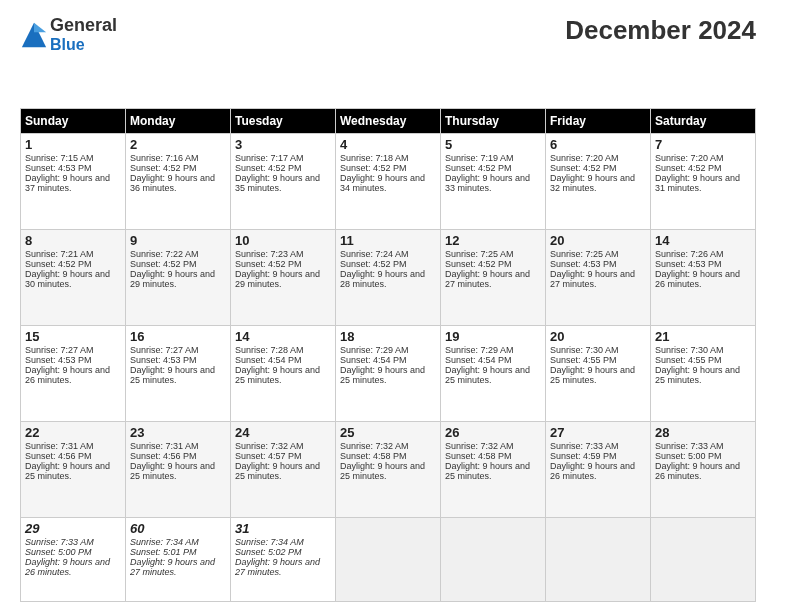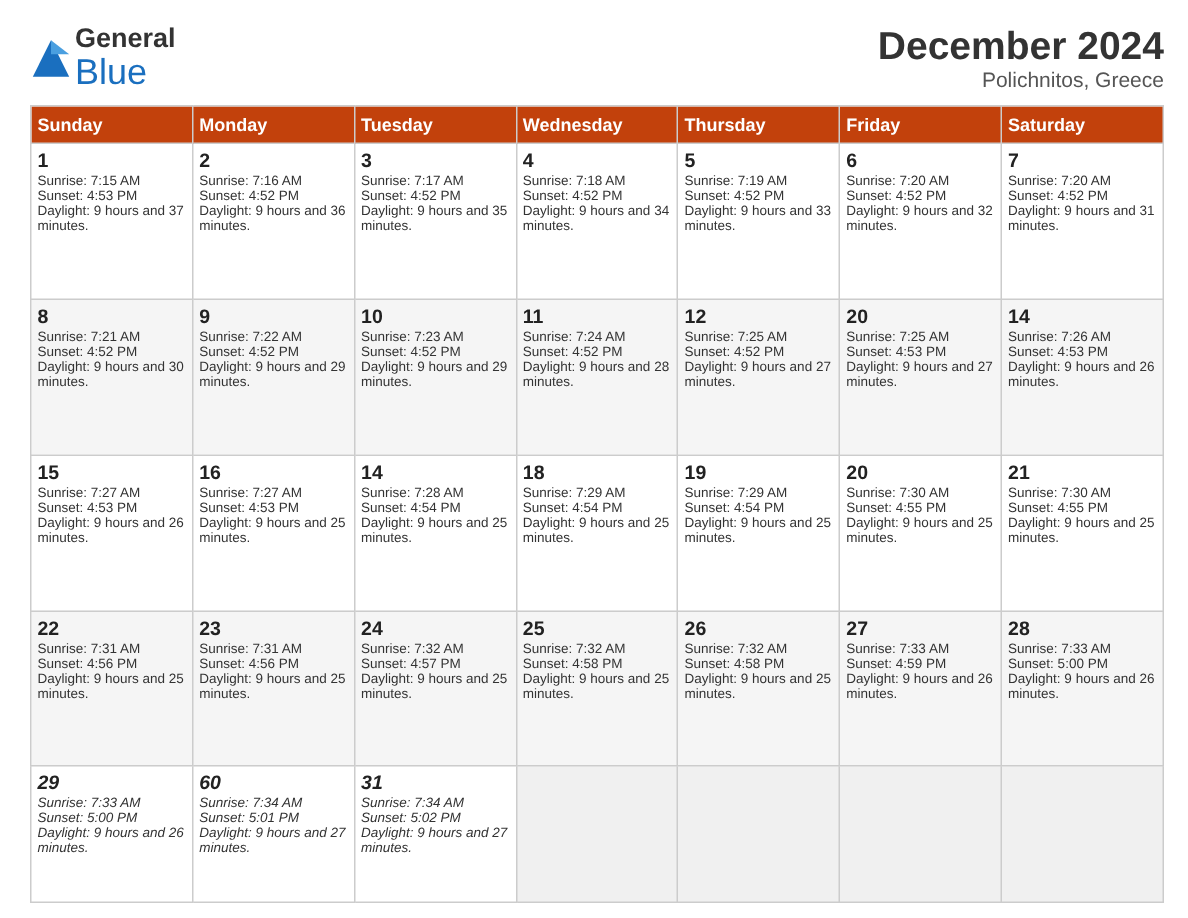--- a/index.html
+++ b/index.html
@@ -6,23 +6,24 @@
     body {
       font-family: Arial, sans-serif;
       background: #fff;
       width: 792px;
       height: 612px;
       overflow: hidden;
     }
     .page {
       width: 792px;
       height: 612px;
-      padding: 16px 16px 10px 20px;
+      padding: 16px 36px 10px 20px;
       display: flex;
       flex-direction: column;
+      gap: 47px;
     }
     .header {
       display: flex;
       justify-content: space-between;
       align-items: flex-start;
       margin-bottom: 8px;
     }
     .logo {
       display: flex;
       align-items: center;
@@ -31,22 +32,22 @@
       display: flex;
       flex-direction: column;
       line-height: 1.1;
     }
     .logo-general {
       font-size: 18px;
       font-weight: bold;
       color: #333;
     }
     .logo-blue {
-      font-size: 24px;
-      font-weight: normal;
+      font-size: 16px;
+      font-weight: bold;
       color: #1a6fbf;
     }
     .logo-icon {
       width: 28px;
       height: 28px;
       margin-right: 2px;
     }
     .title-block {
       text-align: right;
     }
@@ -60,21 +61,21 @@
       font-size: 14px;
       color: #555;
     }
     .calendar {
       flex: 1;
       border-collapse: collapse;
       width: 100%;
       table-layout: fixed;
     }
     .calendar th {
-      background: #c2410c;
+      background: #000000;
       color: #fff;
       font-size: 12px;
       font-weight: bold;
       padding: 5px 4px;
       text-align: left;
       border: 1px solid #ccc;
     }
     .calendar td {
       border: 1px solid #ccc;
       vertical-align: top;
@@ -112,21 +113,20 @@
         <polygon points="15,2 28,28 2,28" fill="#1a6fbf"></polygon>
         <polygon points="15,2 28,12 15,12" fill="#4a9fe0"></polygon>
       </svg>
       <div class="logo-text">
         <span class="logo-general">General</span>
         <span class="logo-blue">Blue</span>
       </div>
     </div>
     <div class="title-block">
       <div class="month-title">December 2024</div>
-      <div class="location">Polichnitos, Greece</div>
     </div>
   </div>
 
   <table class="calendar">
     <thead>
       <tr>
         <th>Sunday</th>
         <th>Monday</th>
         <th>Tuesday</th>
         <th>Wednesday</th>

